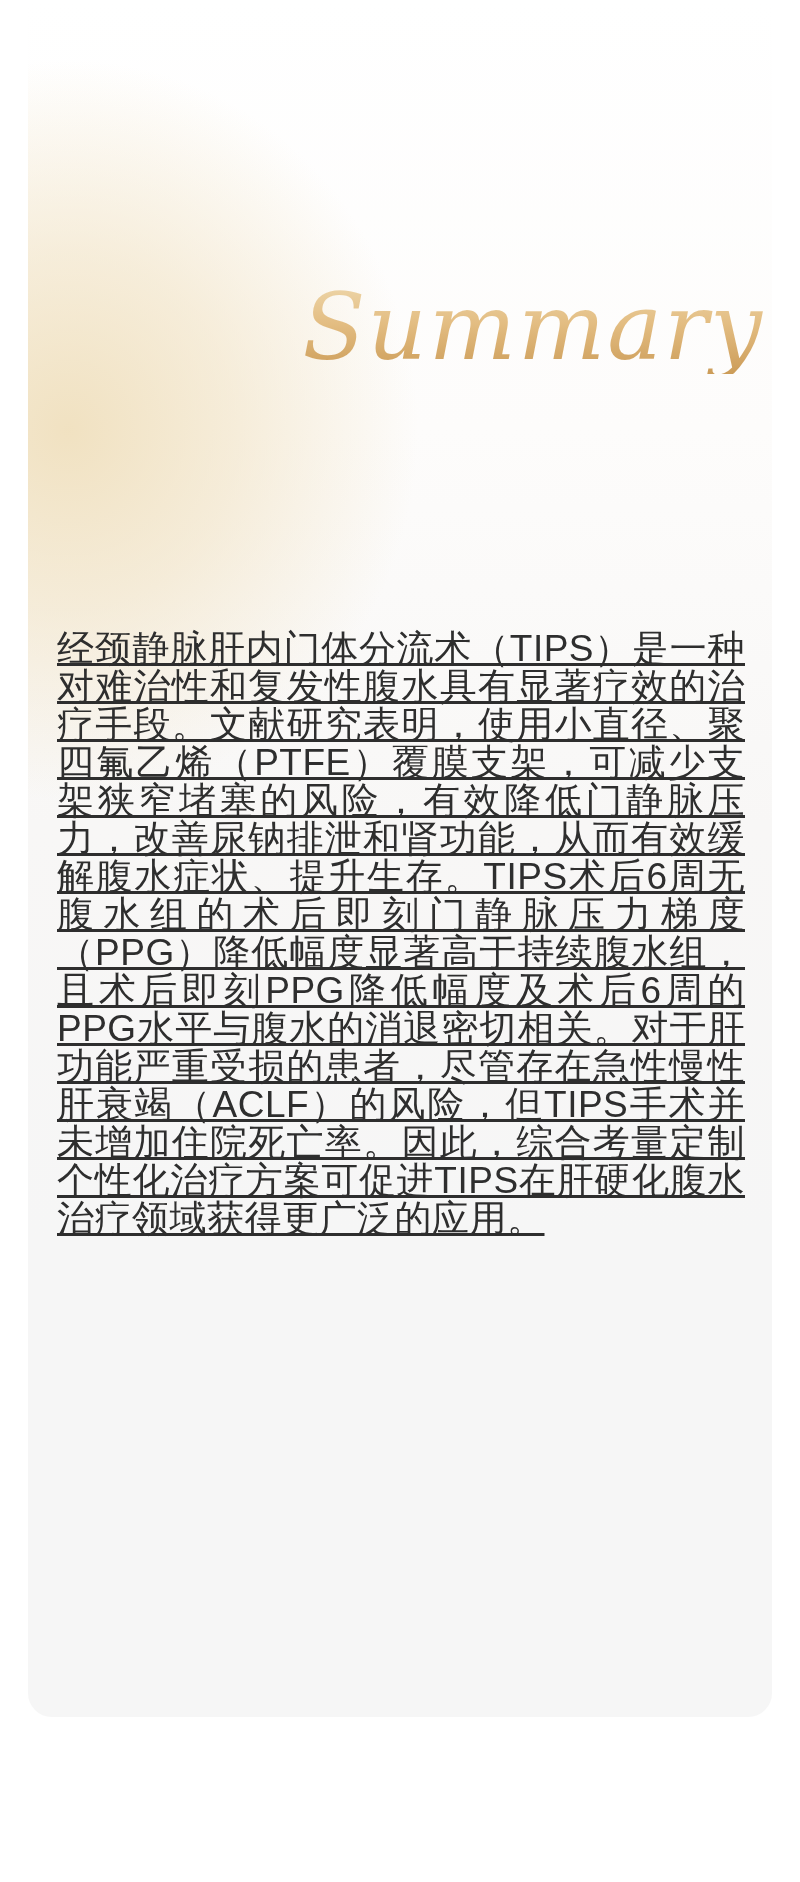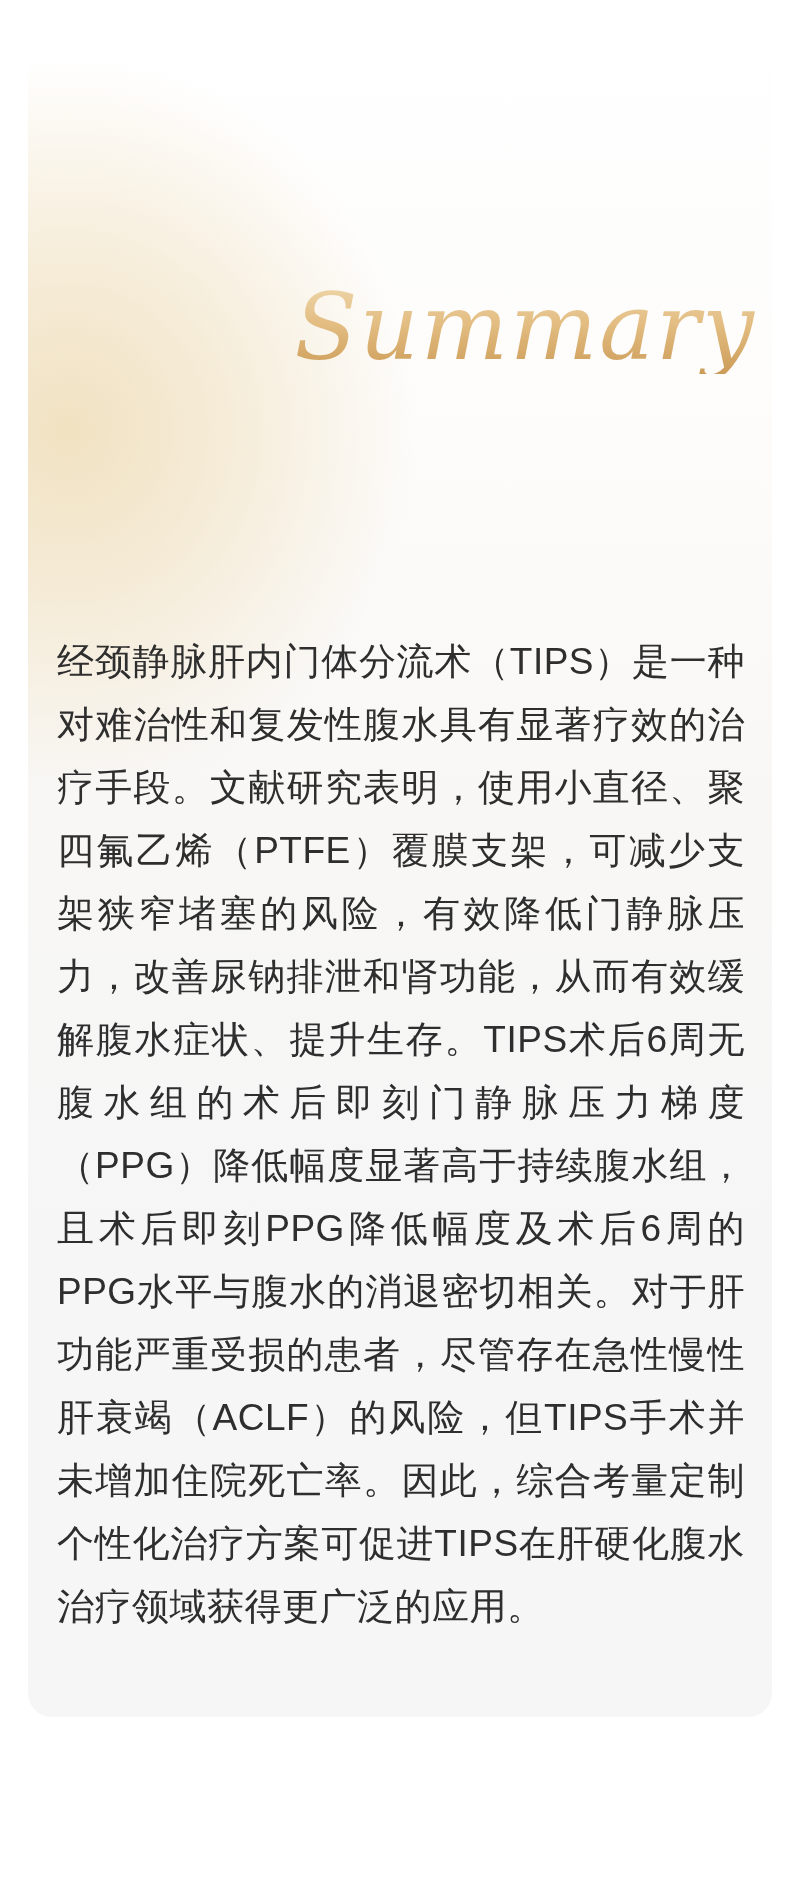--- a/index.html
+++ b/index.html
@@ -23,21 +23,21 @@
     height: 1717px;
     border-radius: 0 0 24px 24px;
     background:
       radial-gradient(closest-side at 50% 50%, rgba(240,224,190,0.95) 0%, rgba(240,224,190,0.55) 48%, rgba(240,224,190,0) 100%) no-repeat -310px 60px / 700px 740px,
       linear-gradient(180deg, #ffffff 0%, #fdfcfb 25%, #f8f7f6 48%, #f6f6f6 72%, #f6f6f6 100%);
     overflow: hidden;
   }
   .script-title {
     position: absolute;
     top: 282px;
-    right: 16px;
+    right: 8px;
     font-family: "DejaVu Serif", serif;
     font-style: italic;
     font-size: 92px;
     line-height: 1;
     letter-spacing: 2px;
     background: linear-gradient(180deg, #eed7ab 0%, #e3bd82 45%, #cc9c58 100%);
     -webkit-background-clip: text;
     background-clip: text;
     color: transparent;
     white-space: nowrap;
@@ -55,26 +55,27 @@
     word-spacing: 14px;
     color: #2b2b2b;
     white-space: nowrap;
   }
   .summary-paragraph {
     position: absolute;
     left: 29px;
     top: 630px;
     width: 688px;
     font-size: 37px;
-    line-height: 63px;
+    line-height: 38px;
     letter-spacing: 0.5px;
     color: #2e2e2e;
     text-align: justify;
     text-justify: inter-ideograph;
     font-weight: 400;
+    text-decoration: underline;
   }
 </style>
 </head>
 <body>
 
 <div class="page">
   <div class="card">
     <div class="script-title">Summary</div>
     <div class="summary-paragraph">经颈静脉肝内门体分流术（TIPS）是一种对难治性和复发性腹水具有显著疗效的治疗手段。文献研究表明，使用小直径、聚四氟乙烯（PTFE）覆膜支架，可减少支架狭窄堵塞的风险，有效降低门静脉压力，改善尿钠排泄和肾功能，从而有效缓解腹水症状、提升生存。TIPS术后6周无腹水组的术后即刻门静脉压力梯度（PPG）降低幅度显著高于持续腹水组，且术后即刻PPG降低幅度及术后6周的PPG水平与腹水的消退密切相关。对于肝功能严重受损的患者，尽管存在急性慢性肝衰竭（ACLF）的风险，但TIPS手术并未增加住院死亡率。因此，综合考量定制个性化治疗方案可促进TIPS在肝硬化腹水治疗领域获得更广泛的应用。</div>
   </div>

